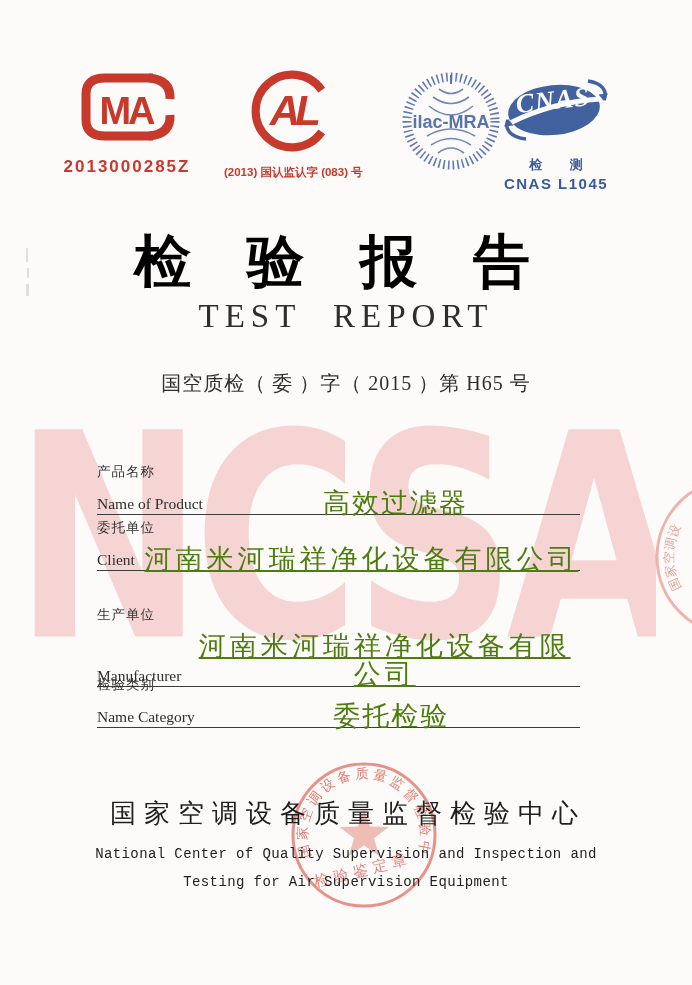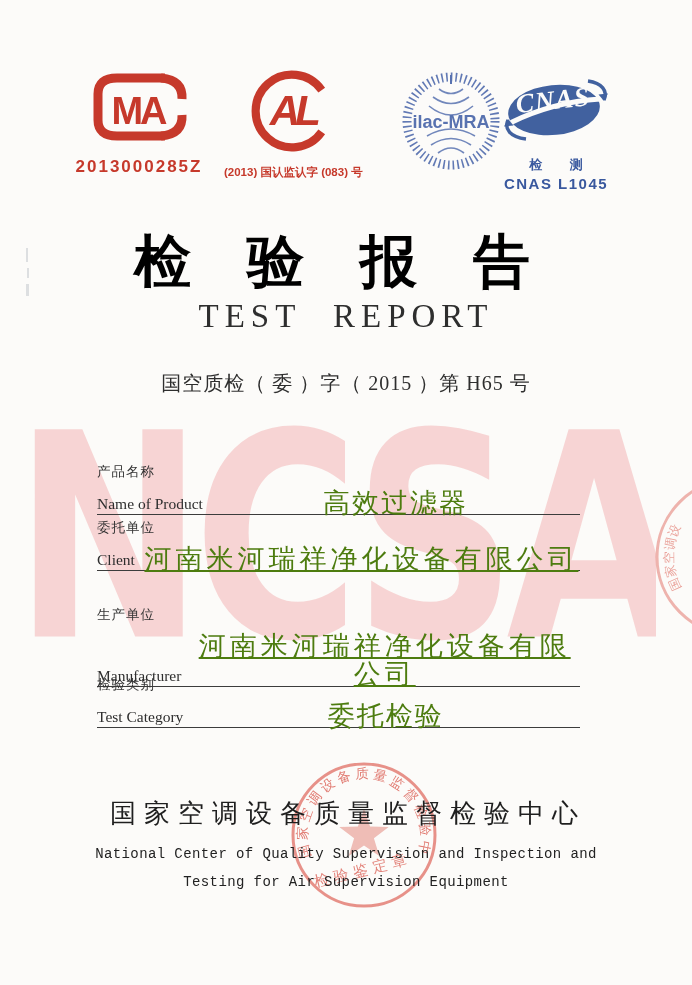--- a/index.html
+++ b/index.html
@@ -5,21 +5,21 @@
   * { margin:0; padding:0; box-sizing:border-box; }
   html,body { background:#e8e8e8; }
   .page {
     position:relative; width:692px; height:985px; margin:0 auto;
     background:#fcfbf9; overflow:hidden;
     font-family:"Liberation Sans", sans-serif; color:#2b2b2b;
   }
 
   
   .logo-block { position:absolute; text-align:center; }
-  .logo-cma   { left:72px;  top:72px;  width:134px; }
+  .logo-cma   { left:60px;  top:72px;  width:134px; }
   .logo-cal   { left:224px; top:67px;  width:136px; }
   .logo-ilac  { left:396px; top:70px;  width:110px; }
   .logo-cnas  { left:496px; top:72px;  width:120px; }
   .cma-number { margin-top:11px; font-size:17px; font-weight:bold; letter-spacing:2px; color:#c6392b; }
   .cal-caption{ margin-top:6px;  font-size:11.5px; font-weight:bold; color:#c6392b; white-space:nowrap; }
   .cnas-cn    { margin-top:2px; font-size:13px; font-weight:bold; color:#39589e; letter-spacing:12px; margin-right:-12px; }
   .cnas-code  { margin-top:1px; font-size:15px; font-weight:bold; color:#39589e; letter-spacing:1.5px; }
 
   
   .title-cn {
@@ -164,21 +164,21 @@
     <div class="cn-label">生产单位</div>
     <div class="row">
       <span class="en-label">Manufacturer</span>
       <span class="value wide">河南米河瑞祥净化设备有限公司</span>
     </div>
   </div>
 
   <div class="field f4">
     <div class="cn-label">检验类别</div>
     <div class="row">
-      <span class="en-label">Test Category</span>
+      <span class="en-label">Name Category</span>
       <span class="value">委托检验</span>
     </div>
   </div>
 
   <svg class="stamp-main" viewBox="-85 -85 170 180">
     <circle cx="0" cy="0" r="71" fill="none" stroke="#dd6055" stroke-width="3" opacity="0.8"></circle>
     <polygon points="0,-26 6.1,-8.4 24.7,-8 9.9,3.2 15.3,21 0,10.4 -15.3,21 -9.9,3.2 -24.7,-8 -6.1,-8.4" fill="#e48a80" opacity="0.65"></polygon>
     <defs>
       <path id="arcMain" d="M -52.8,21.5 A 57,57 0 1 1 52.8,21.5" fill="none"></path>
     </defs>

